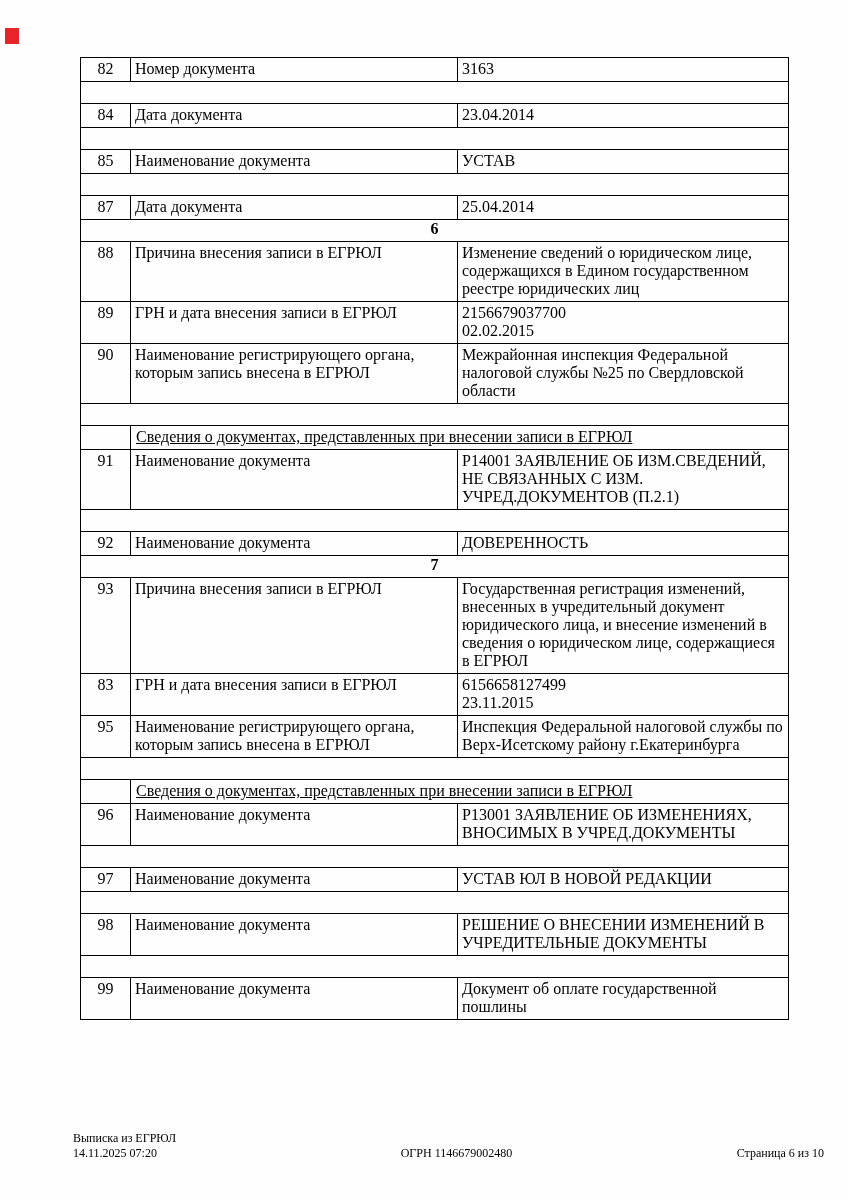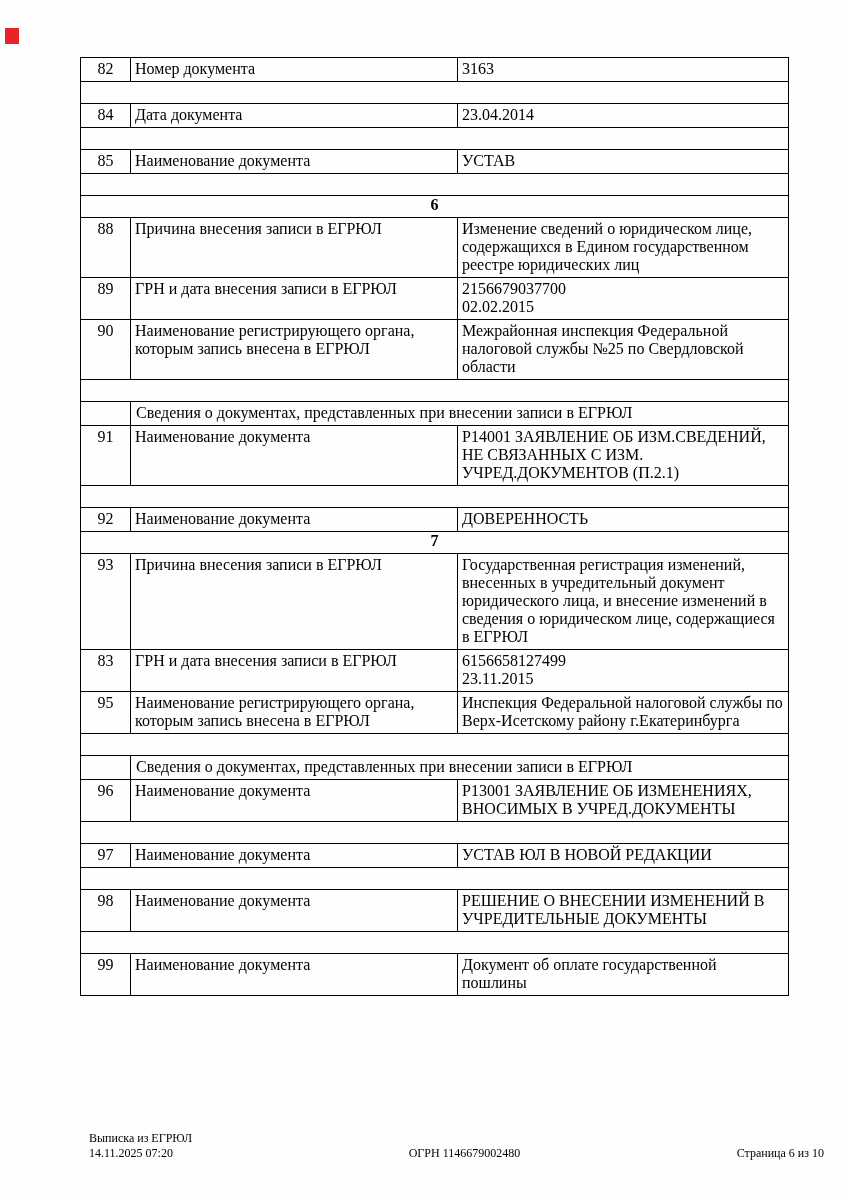--- a/index.html
+++ b/index.html
@@ -47,27 +47,28 @@
     padding: 0;
   }
   .doc-table td.section {
     text-align: center;
     font-weight: bold;
     height: 19px;
     padding: 0 0 2px 0;
   }
   .doc-table td.subhead {
     padding: 2px 4px 3px 5px;
+    text-decoration: underline;
   }
   .doc-table td.value {
     white-space: pre-line;
   }
   .footer {
     position: absolute;
-    left: 89px;
+    left: 73px;
     right: 24px;
     top: 1131px;
     display: flex;
     justify-content: space-between;
     align-items: flex-start;
     font-size: 12px;
     line-height: 15px;
   }
   .footer .f-left { text-align: left; }
   .footer .f-center { padding-top: 15px; }
@@ -103,20 +104,25 @@
         <tr>
           <td class="spacer" colspan="3"></td>
         </tr>
         <tr>
           <td class="num">85</td>
           <td class="label">Наименование документа</td>
           <td class="value">УСТАВ</td>
         </tr>
         <tr>
           <td class="spacer" colspan="3"></td>
+        </tr>
+        <tr>
+          <td class="num">87</td>
+          <td class="label">Дата документа</td>
+          <td class="value">25.04.2014</td>
         </tr>
         <tr>
           <td class="section" colspan="3">6</td>
         </tr>
         <tr>
           <td class="num">88</td>
           <td class="label">Причина внесения записи в ЕГРЮЛ</td>
           <td class="value">Изменение сведений о юридическом лице, содержащихся в Едином государственном реестре юридических лиц</td>
         </tr>
         <tr>

